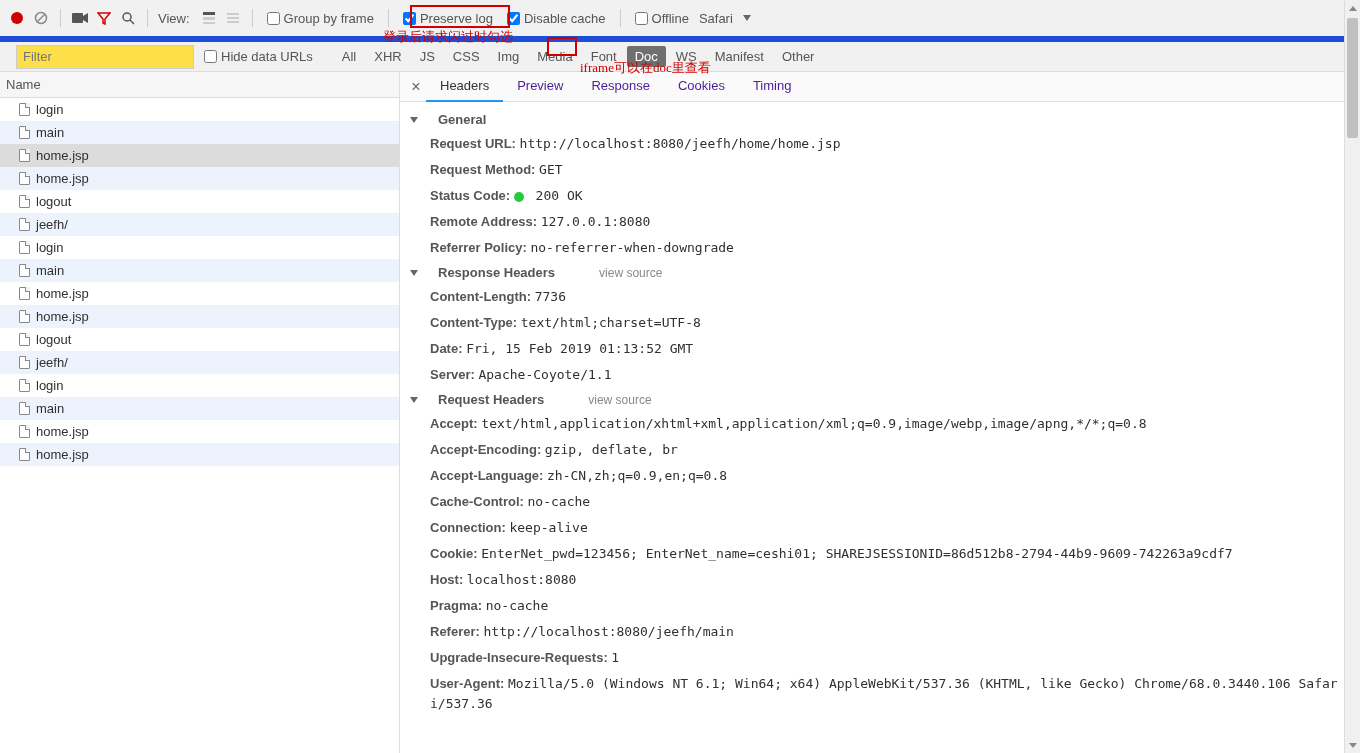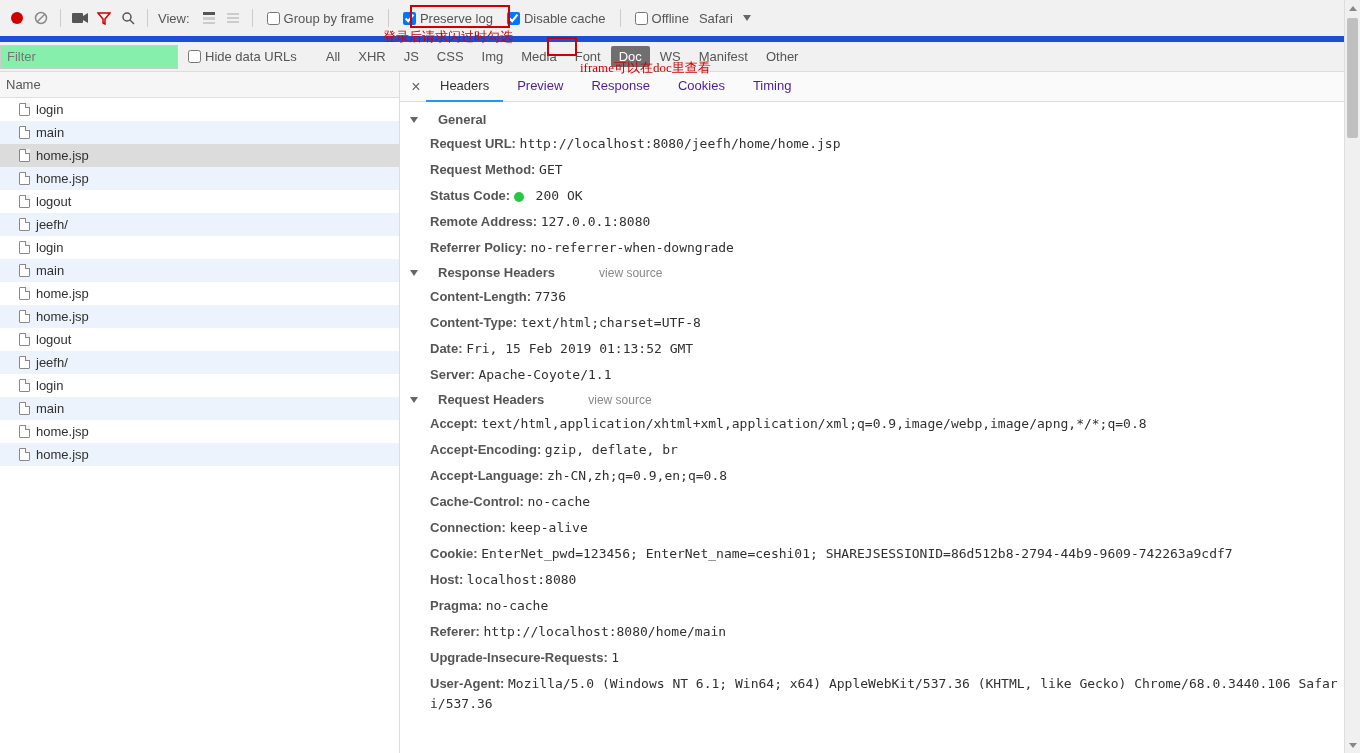--- a/index.html
+++ b/index.html
@@ -66,22 +66,22 @@
   padding: 0 0 0 0;
   gap: 6px;
 }
 .filterbar input.filter-input {
   height: 24px;
   border: 1px solid #ccc;
   padding: 0 6px;
   width: 178px;
   font-size: 13px;
   color: #777;
-  background: #86efac;
-  margin-left: 0;
+  background: #fde047;
+  margin-left: 16px;
 }
 .type-filters {
   display: flex;
   align-items: center;
   gap: 2px;
   margin-left: 11px;
 }
 .type-filters span {
   padding: 3px 8px;
   color: #555;
@@ -517,21 +517,21 @@
           <span class="viewsource">view source</span>
         </div>
         <div class="kv"><span class="k">Accept:</span> <span class="v"> text/html,application/xhtml+xml,application/xml;q=0.9,image/webp,image/apng,*/*;q=0.8</span></div>
         <div class="kv"><span class="k">Accept-Encoding:</span> <span class="v"> gzip, deflate, br</span></div>
         <div class="kv"><span class="k">Accept-Language:</span> <span class="v"> zh-CN,zh;q=0.9,en;q=0.8</span></div>
         <div class="kv"><span class="k">Cache-Control:</span> <span class="v"> no-cache</span></div>
         <div class="kv"><span class="k">Connection:</span> <span class="v"> keep-alive</span></div>
         <div class="kv"><span class="k">Cookie:</span> <span class="v"> EnterNet_pwd=123456; EnterNet_name=ceshi01; SHAREJSESSIONID=86d512b8-2794-44b9-9609-742263a9cdf7</span></div>
         <div class="kv"><span class="k">Host:</span> <span class="v"> localhost:8080</span></div>
         <div class="kv"><span class="k">Pragma:</span> <span class="v"> no-cache</span></div>
-        <div class="kv"><span class="k">Referer:</span> <span class="v"> http://localhost:8080/home/main</span></div>
+        <div class="kv"><span class="k">Referer:</span> <span class="v"> http://localhost:8080/jeefh/main</span></div>
         <div class="kv"><span class="k">Upgrade-Insecure-Requests:</span> <span class="v"> 1</span></div>
         <div class="kv"><span class="k">User-Agent:</span> <span class="v"> Mozilla/5.0 (Windows NT 6.1; Win64; x64) AppleWebKit/537.36 (KHTML, like Gecko) Chrome/68.0.3440.106 Safari/537.36</span></div>
       </div>
   </div>
 </div>
 
 <div class="redbox1"></div>
 <div class="annot1">登录后请求闪过时勾选</div>
 <div class="redbox2"></div>
 <div class="annot2">iframe可以在doc里查看</div>

